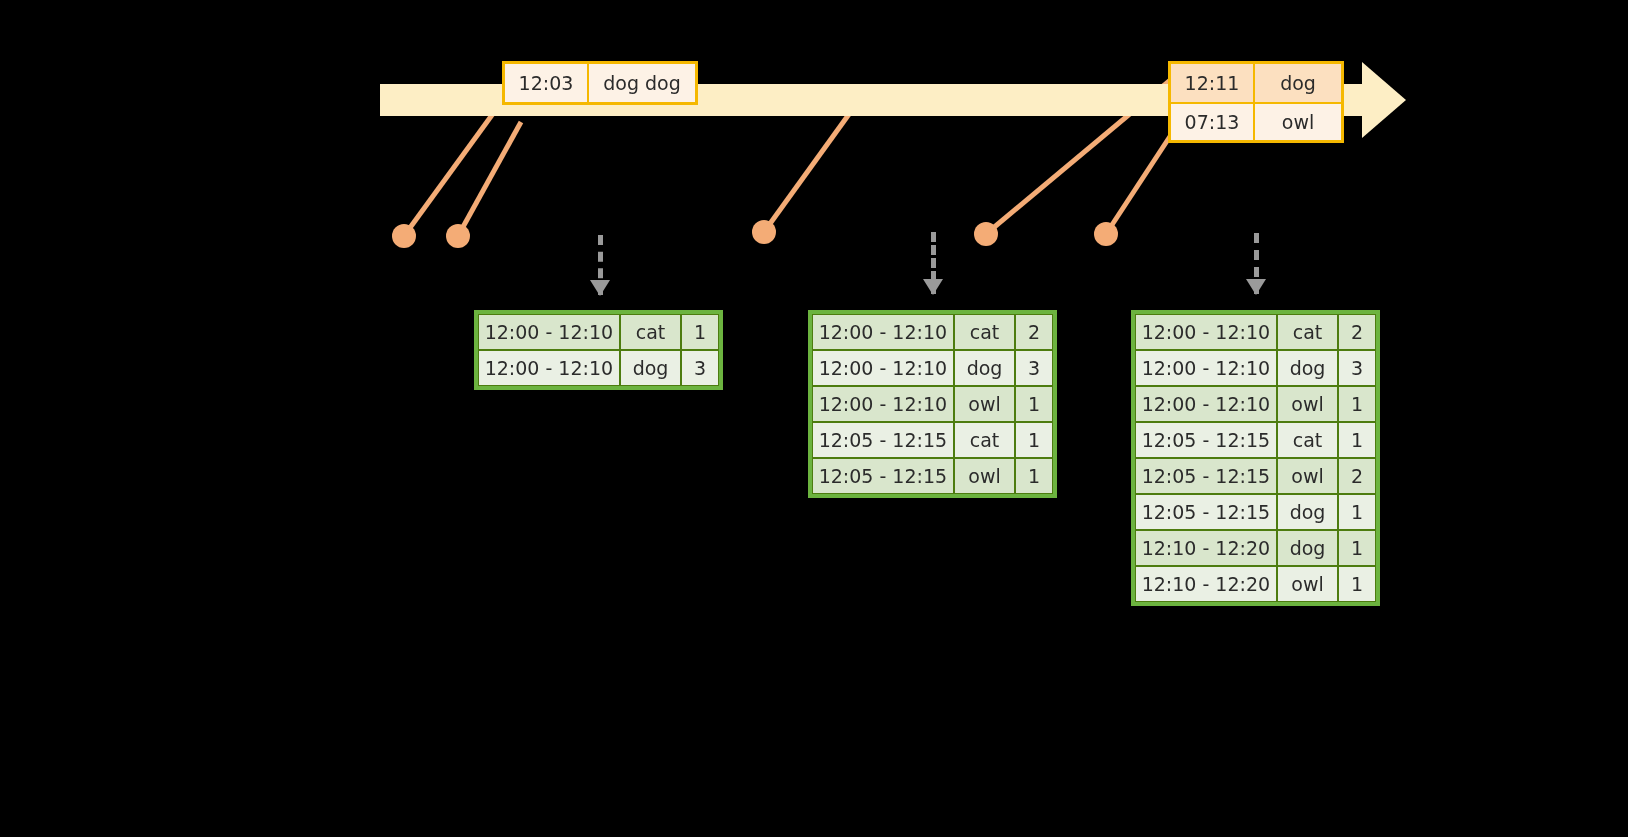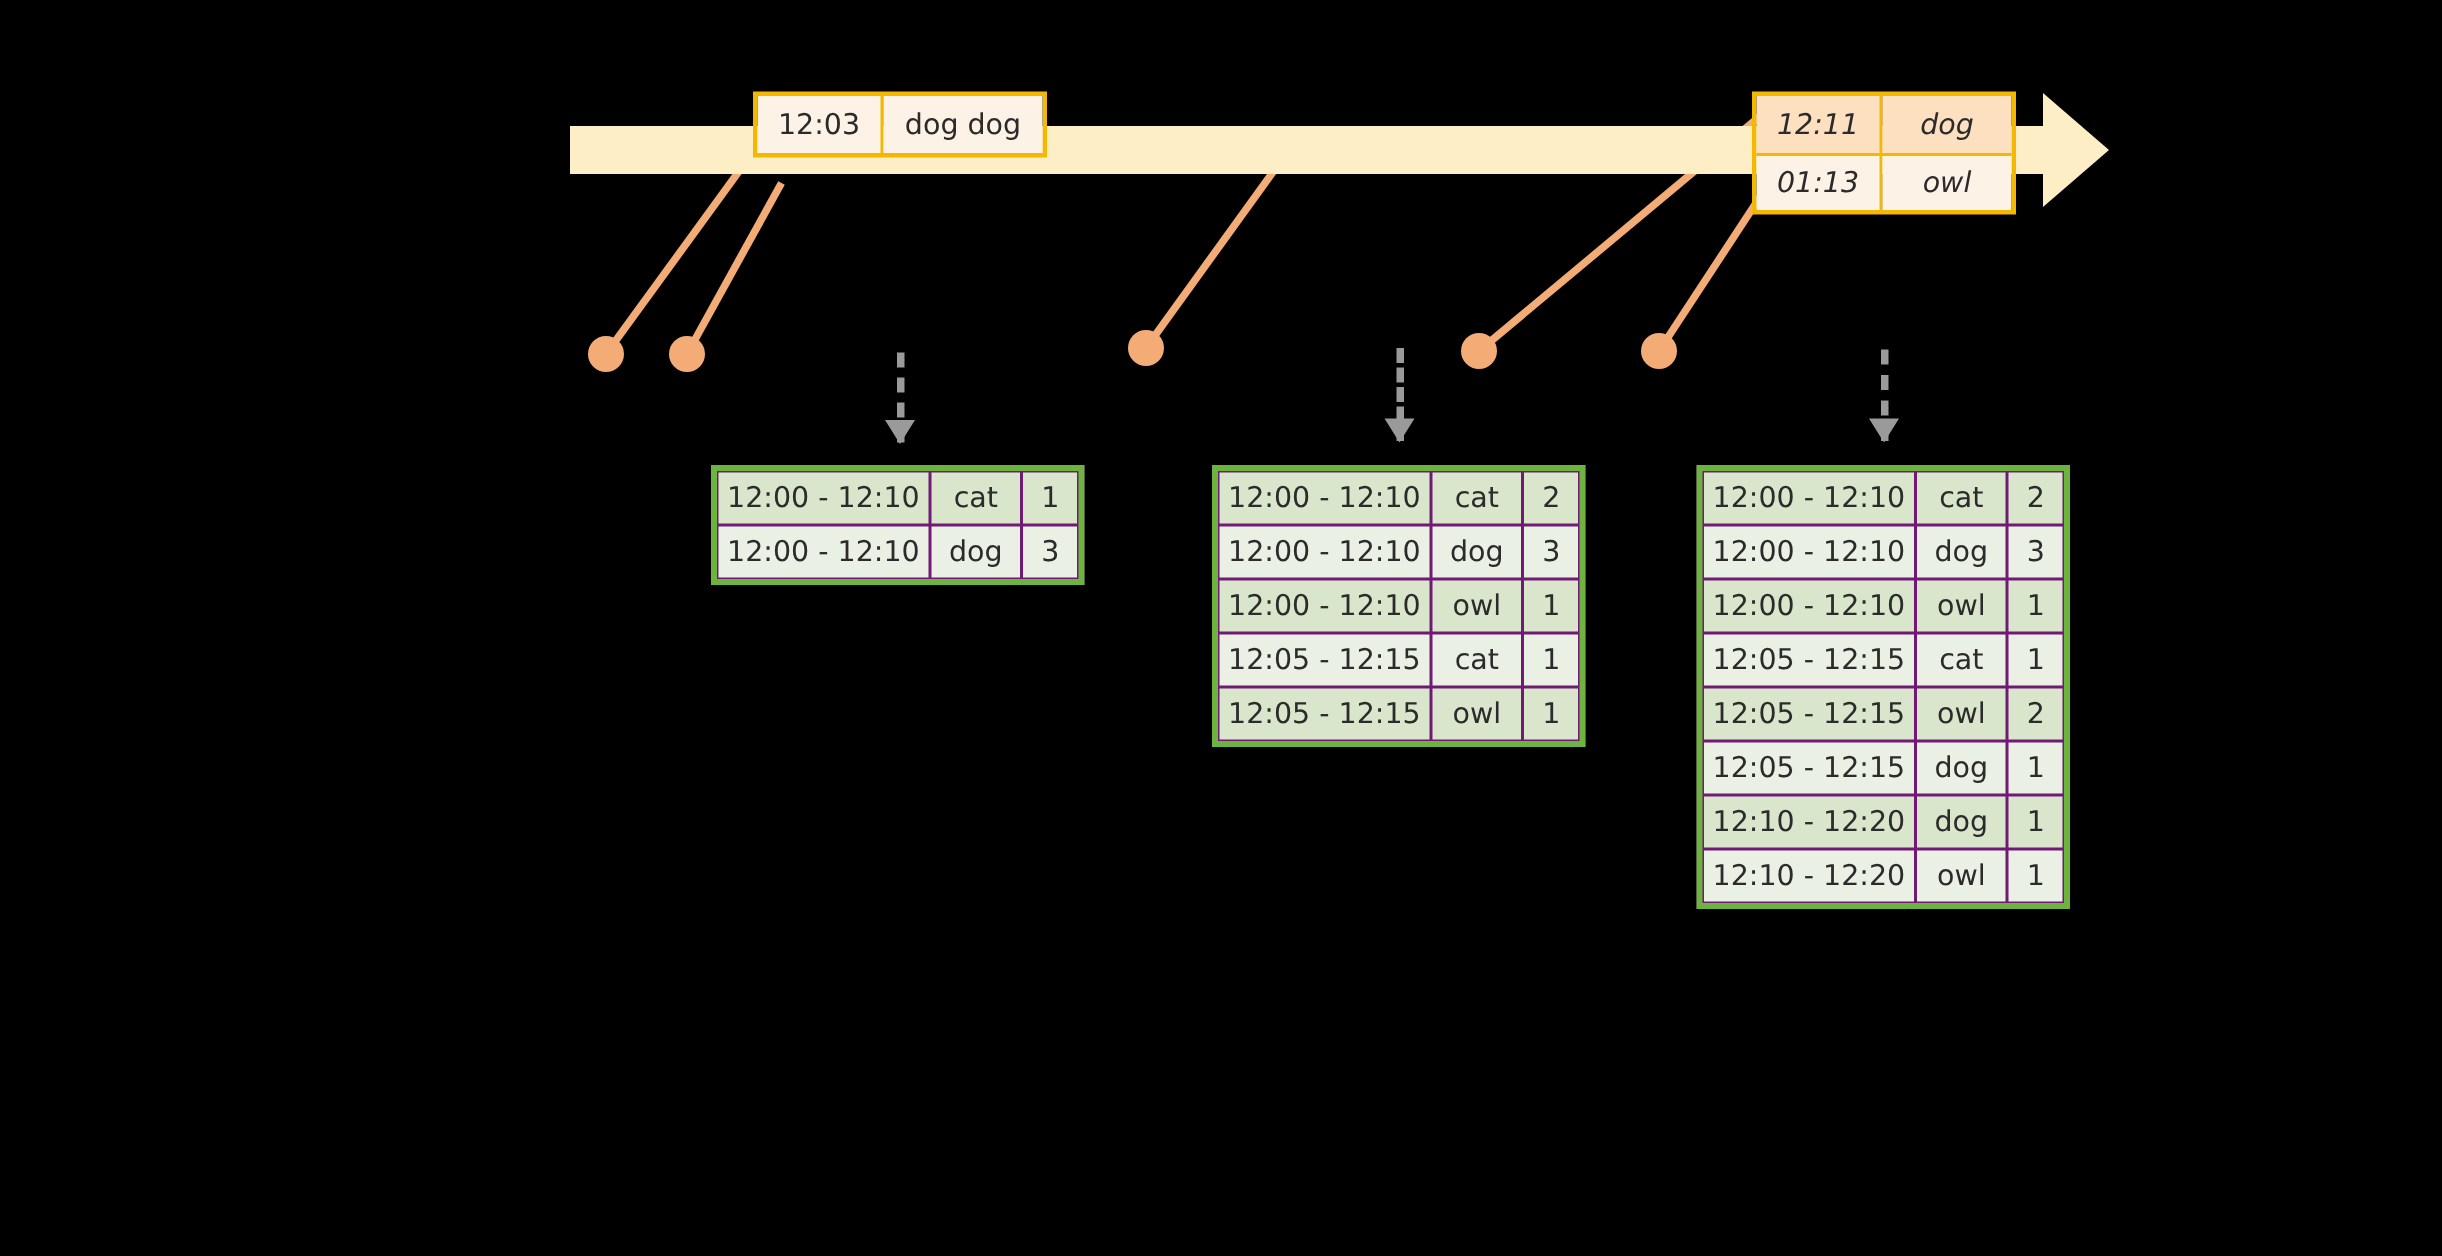--- a/index.html
+++ b/index.html
@@ -22,32 +22,32 @@
   .ev-row.light .c{background:#fdf2e6;}
   .ev-row .c{display:flex;align-items:center;justify-content:center;
              font-size:19px;color:#2b2b2b;box-sizing:border-box;}
   .ev-row .c.time{width:84px;border-right:2px solid #f5b800;}
   .ev-row .c.words{flex:1;}
 
   #ev-1{left:502px;top:61px;width:196px;}
   #ev-1 .c.words{width:110px;}
   #ev-2{left:836px;top:80px;width:196px;}
   #ev-2 .c.words{width:110px;}
-  #ev-3{left:1168px;top:61px;width:176px;font-style:italic;}
+  #ev-3{left:1168px;top:61px;width:176px;}
   #ev-3 .c.words{width:90px;}
 
   
   .dot{position:absolute;width:24px;height:24px;border-radius:50%;
        background:#f4ac76;}
   .conn{position:absolute;left:0;top:0;width:1628px;height:837px;
         pointer-events:none;}
 
   
   .gtable{position:absolute;border:4px solid #6cb33f;box-sizing:border-box;
-          background:#701a75;}
+          background:#4d7c0f;}
   .grow{display:flex;box-sizing:border-box;}
   .grow .gc{height:34px;display:flex;align-items:center;justify-content:center;
             font-size:19px;color:#2b2b2b;box-sizing:border-box;
             margin:1px;}
   .grow.dark .gc{background:#d9e6cc;}
   .grow.light .gc{background:#eaf0e4;}
   .gc.win{width:0;}
   .gc.word{width:0;}
   .gc.cnt{width:0;}
 
@@ -90,21 +90,21 @@
     </div>
   </div>
 
 
   <div class="ev-box" id="ev-3">
     <div class="ev-row dark">
       <div class="c time">12:11</div>
       <div class="c words">dog</div>
     </div>
     <div class="ev-row light">
-      <div class="c time">01:13</div>
+      <div class="c time">07:13</div>
       <div class="c words">owl</div>
     </div>
   </div>
 
   <div class="dot" style="left:392px;top:224px"></div>
   <div class="dot" style="left:446px;top:224px"></div>
   <div class="dot" style="left:752px;top:220px"></div>
   <div class="dot" style="left:974px;top:222px"></div>
   <div class="dot" style="left:1094px;top:222px"></div>
 

